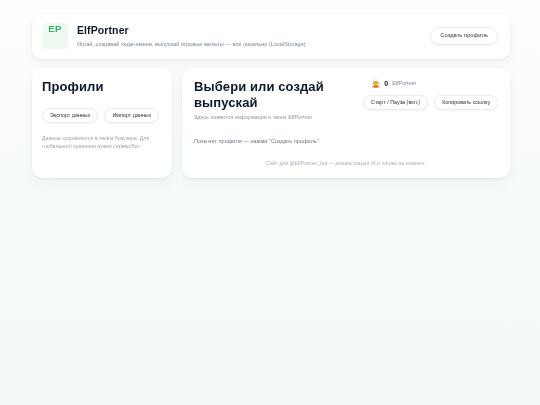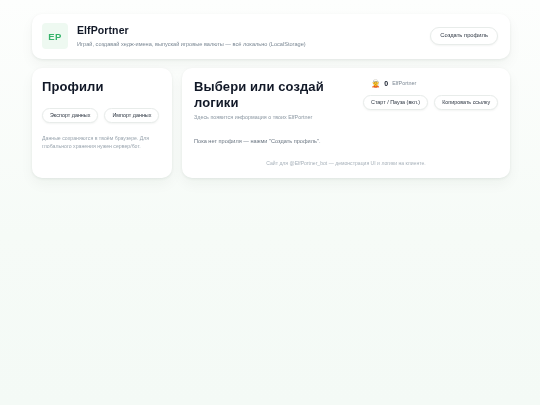--- a/index.html
+++ b/index.html
@@ -47,21 +47,21 @@
     width: 26px;
     height: 26px;
     flex: 0 0 26px;
     border-radius: 4px;
     background: #eef9f1;
     color: #35b36a;
     font-size: 9.5px;
     font-weight: bold;
     letter-spacing: .4px;
     display: flex;
-    align-items: center;
+    align-items: flex-start;
     justify-content: center;
   }
 
   .brand-text { flex: 1 1 auto; min-width: 0; }
 
   .brand-title {
     font-size: 10.5px;
     font-weight: bold;
     color: #111827;
     line-height: 1.25;
@@ -251,21 +251,21 @@
           <div class="pill btn-sm">Экспорт данных</div>
           <div class="pill btn-sm">Импорт данных</div>
         </div>
         <div class="note">Данные сохраняются в твоём браузере. Для глобального хранения нужен сервер/бот.</div>
       </div>
 
       <div class="card card-main">
         <div class="main-grid">
 
           <div class="main-left">
-            <div class="card-title">Выбери или создай логики</div>
+            <div class="card-title">Выбери или создай выпускай</div>
             <div class="card-sub">Здесь появится информация о твоих ElfPortner</div>
             <div class="empty-text">Пока нет профиля — нажми "Создать профиль".</div>
           </div>
 
           <div class="main-right">
             <div class="counter-line">
               <span class="counter-emoji">🧝</span>
               <span class="counter-num">0</span>
               <span class="counter-label">ElfPortner</span>
             </div>

